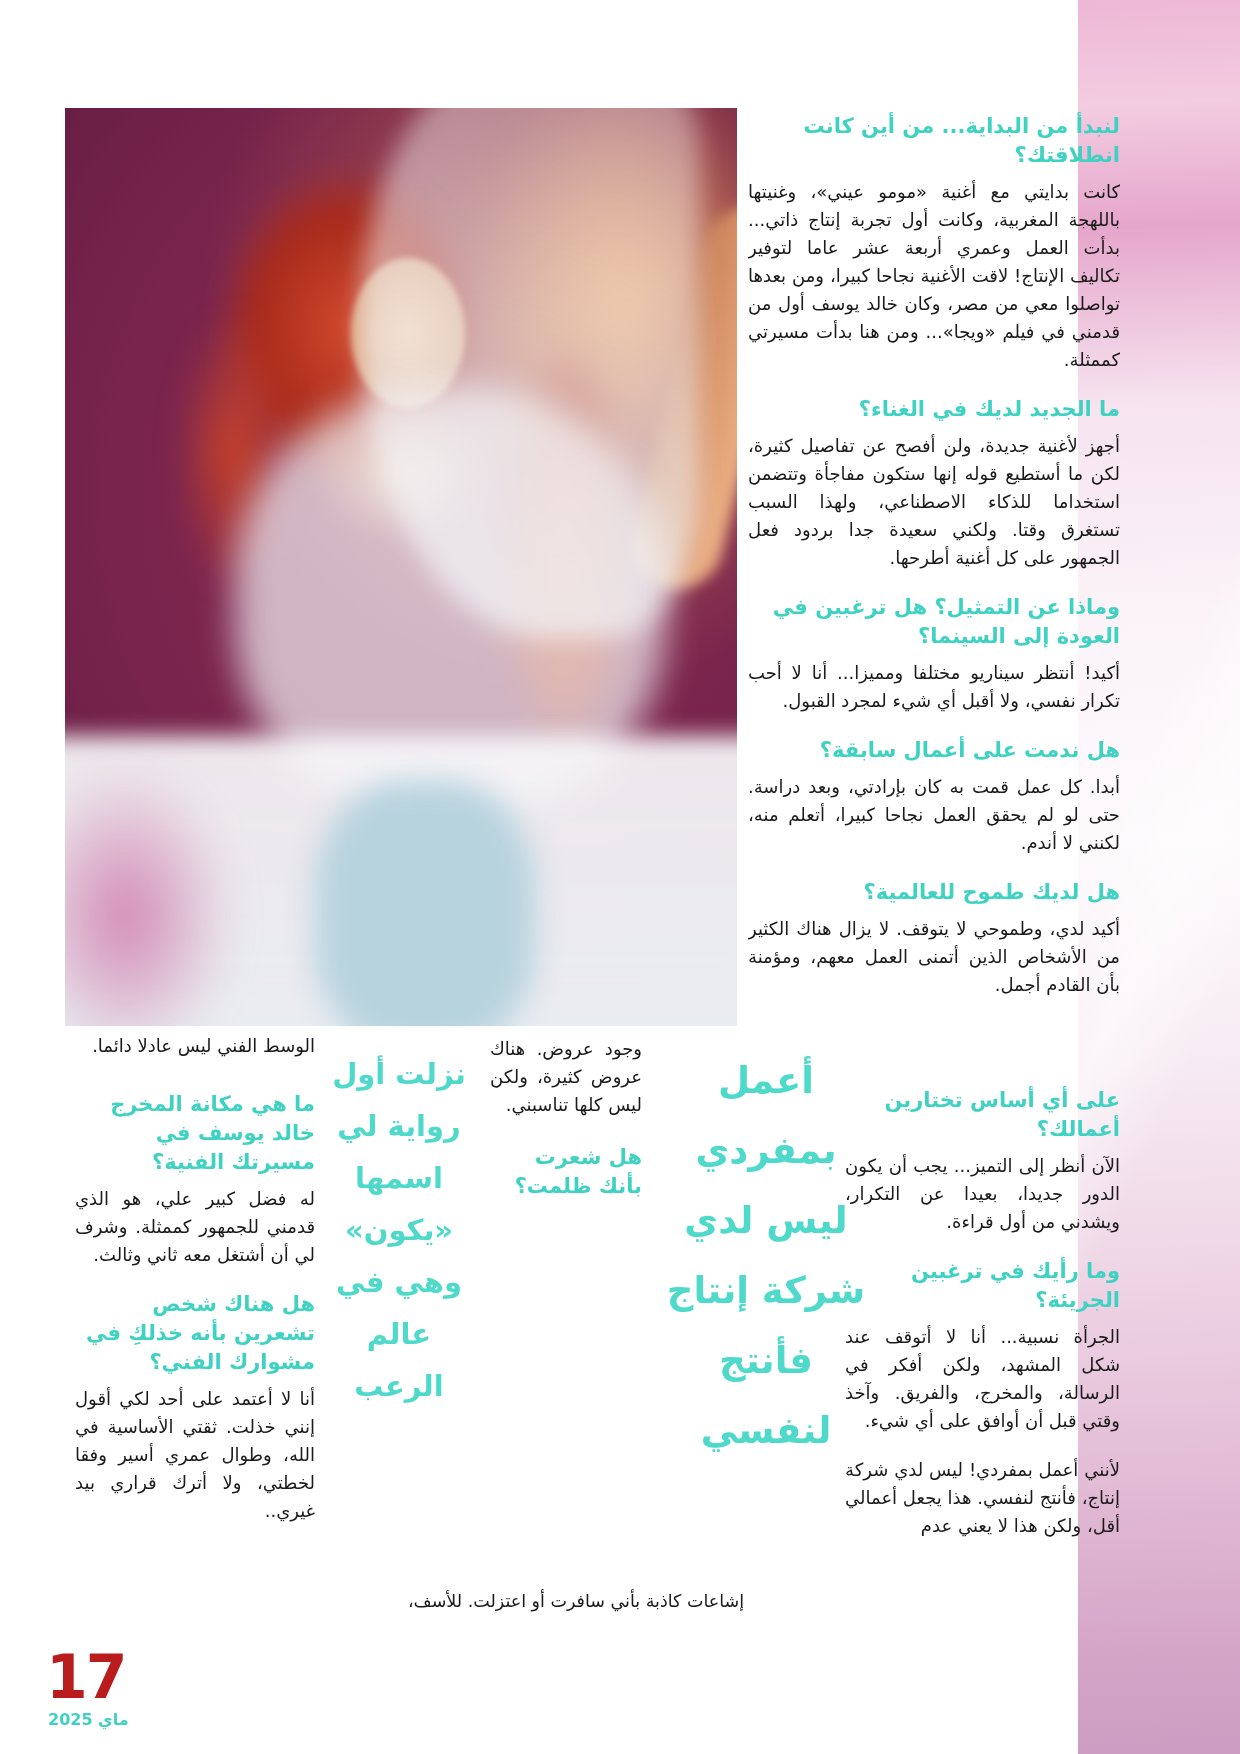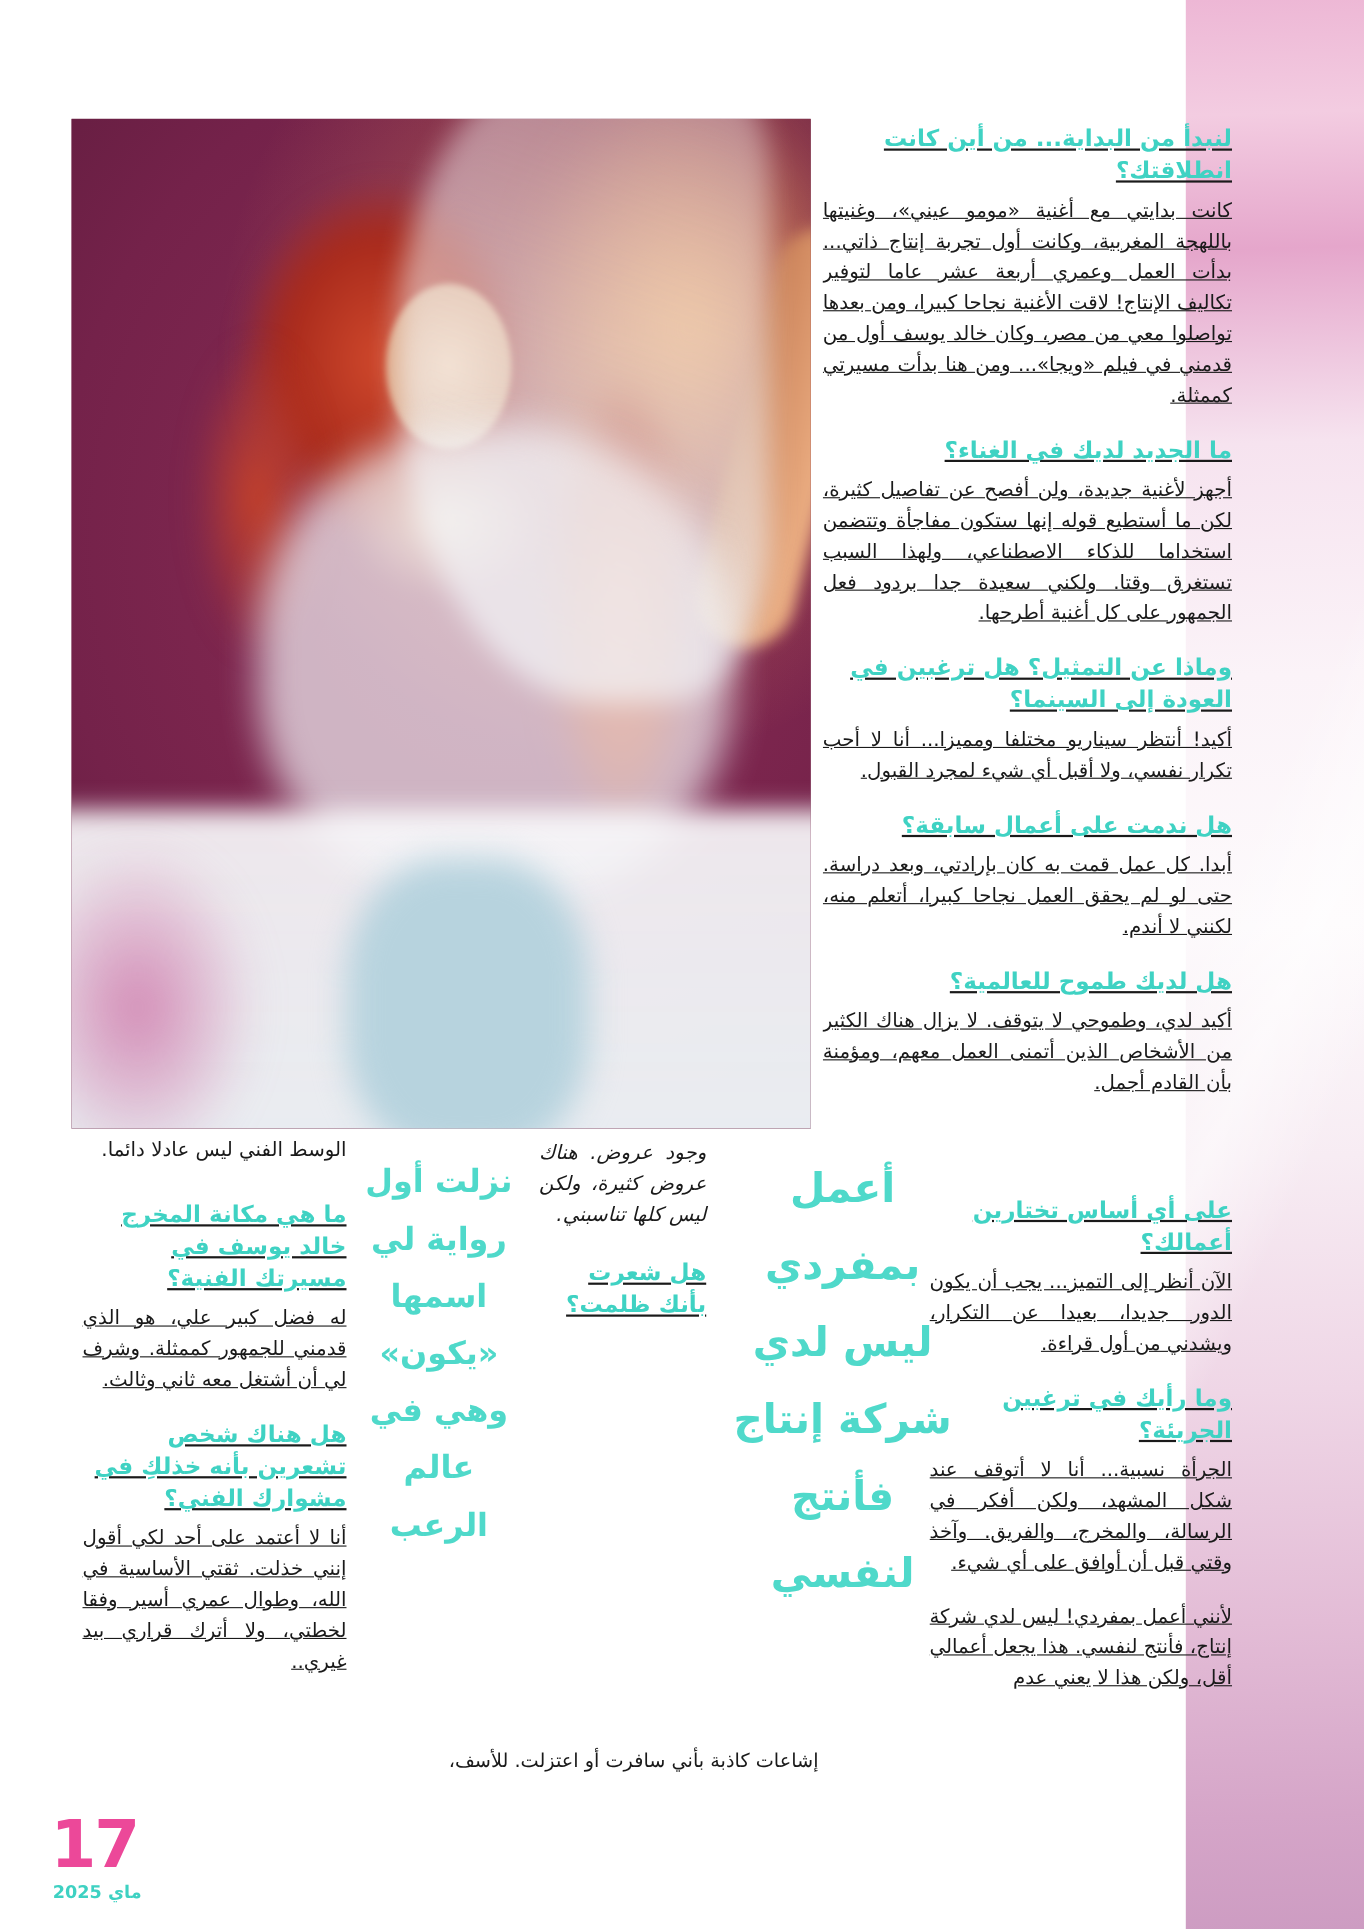--- a/index.html
+++ b/index.html
@@ -66,42 +66,42 @@
     background:radial-gradient(closest-side, rgba(206,120,170,.85), rgba(206,120,170,0));
     filter:blur(18px); }
 
   
   .qa { position:absolute; direction:rtl; }
   .qa h3 {
     color:#3fd2c3; font-size:21px; line-height:29px; font-weight:700;
     margin-bottom:8px; text-align:right;
   }
   .qa p { font-size:18px; line-height:28px; text-align:justify; }
-  .qa section { margin-bottom:21px;text-decoration:underline; }
+  .qa section { margin-bottom:21px; }
   .qa-top    { left:748px; top:112px;  width:372px; height:968px; overflow:hidden; }
   .qa-bottom { left:845px; top:1086px; width:275px; height:600px; overflow:hidden; }
 
   .col-left { left:75px;  top:1032px; width:240px; }
   .col-left .carryover { margin-bottom:30px; text-align:right; }
   .col-mid  { left:490px; top:1035px; width:152px; }
-  .col-mid .carryover { margin-bottom:24px;font-style:italic; }
+  .col-mid .carryover { margin-bottom:24px; }
 
   .pull-quote {
     position:absolute; direction:rtl; color:#4fd9ca; font-weight:700; text-align:center;
   }
   .pq-production { left:652px; top:1046px; width:228px; font-size:37px; line-height:70px; }
   .pq-novel      { left:320px; top:1048px; width:158px; font-size:29px; line-height:52px; }
 
   .overflow-line {
     position:absolute; left:400px; top:1588px; width:352px; direction:rtl;
     font-size:17.5px; line-height:26px; white-space:nowrap; text-align:center;
   }
 
   .pagenum {
-    position:absolute; left:46px; top:1646px; color:#ec4899;
+    position:absolute; left:46px; top:1646px; color:#b91c1c;
     font-size:60px; line-height:62px; font-weight:700; letter-spacing:-2px;
   }
   .pagedate {
     position:absolute; left:48px; top:1710px; direction:rtl; color:#3ed1c2;
     font-size:16px; font-weight:700;
   }
 </style>
 </head>
 <body>
 

